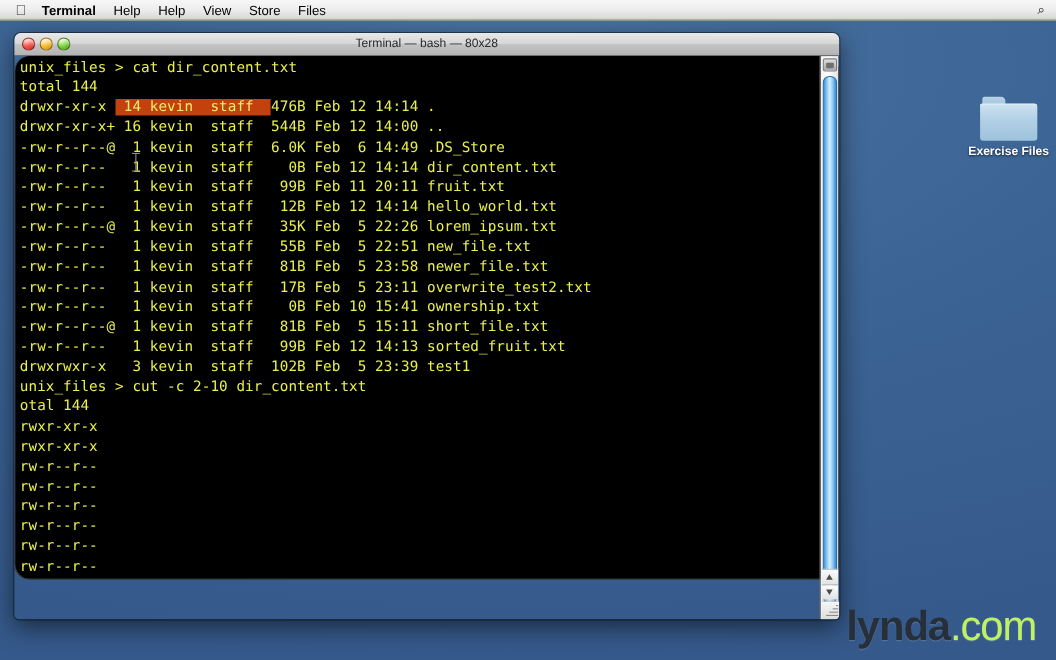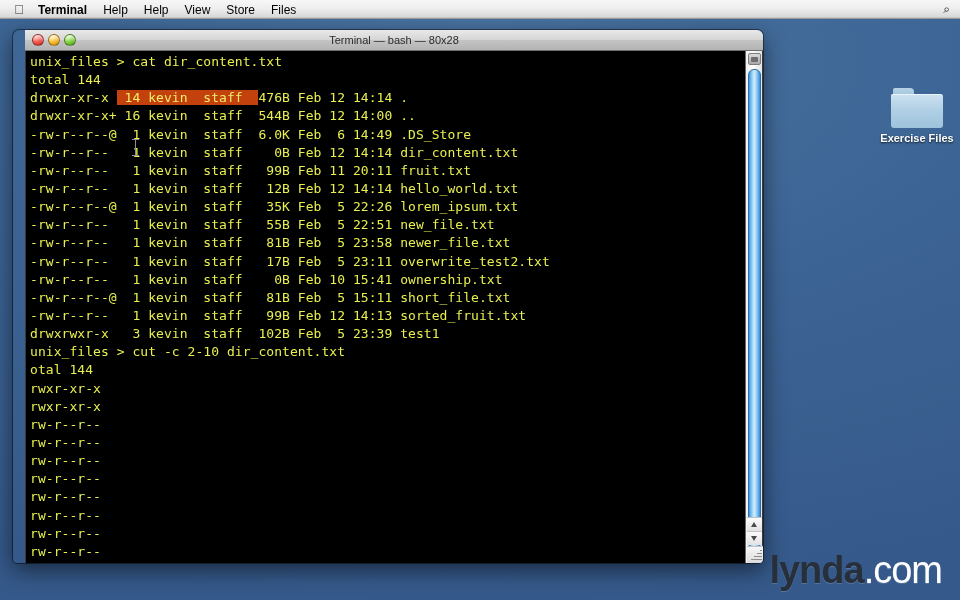--- a/index.html
+++ b/index.html
@@ -65,21 +65,20 @@
   #terminal-window {
     position: absolute;
     left: 13px;
     top: 30px;
     width: 750px;
     height: 533px;
     border-radius: 6px 6px 4px 4px;
     box-shadow: 0 7px 22px rgba(0,0,0,0.55), 0 0 0 1px rgba(0,0,0,0.45);
     overflow: hidden;
     z-index: 20;
-    padding-left: 12px;
   }
 
   #titlebar {
     position: relative;
     height: 21px;
     background: linear-gradient(to bottom, #e9e9e9 0%, #d6d6d6 48%, #c4c4c4 52%, #b3b3b3 100%);
     border-bottom: 1px solid #6f6f6f;
     display: flex;
     align-items: center;
   }
@@ -103,25 +102,26 @@
     left: 0; right: 0;
     text-align: center;
     font-size: 11px;
     color: #2a2a2a;
     line-height: 21px;
     pointer-events: none;
   }
 
   #term-body {
     position: relative;
-    height: 548px;
+    height: 476px;
     background: #000;
     border-left: 1px solid #3a3a3a;
     border-right: 1px solid #3a3a3a;
     border-bottom: 1px solid #3a3a3a;
+    border-radius: 14px;
   }
 
   
   #term-screen {
     position: absolute;
     left: 4px;
     top: 2px;
     right: 22px;
     bottom: 0;
     font-family: "DejaVu Sans Mono", "Liberation Mono", monospace;
@@ -272,21 +272,21 @@
     position: absolute;
     right: 18px;
     bottom: 10px;
     font-size: 38px;
     line-height: 40px;
     letter-spacing: -1px;
     z-index: 30;
     text-shadow: 0 1px 1px rgba(255,255,255,0.18);
   }
   #watermark .brand { font-weight: bold; color: #27303a; }
-  #watermark .tld   { font-weight: normal; color: #ffffff; }
+  #watermark .tld   { font-weight: normal; color: #bef264; }
 </style>
 </head>
 <body>
 
 <div id="desktop"></div>
 
 <div id="menubar">
   <div class="apple"></div>
   <div class="mi app">Terminal</div>
   <div class="mi">Help</div>

